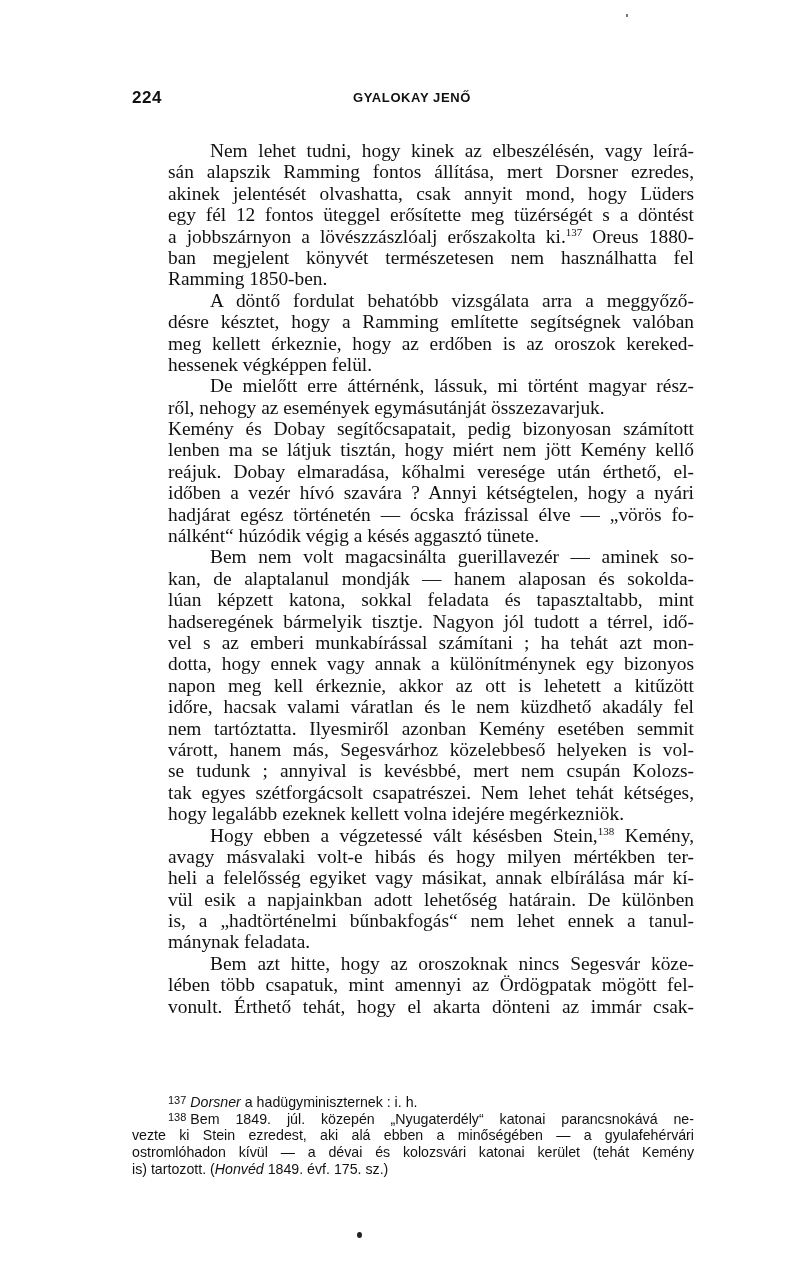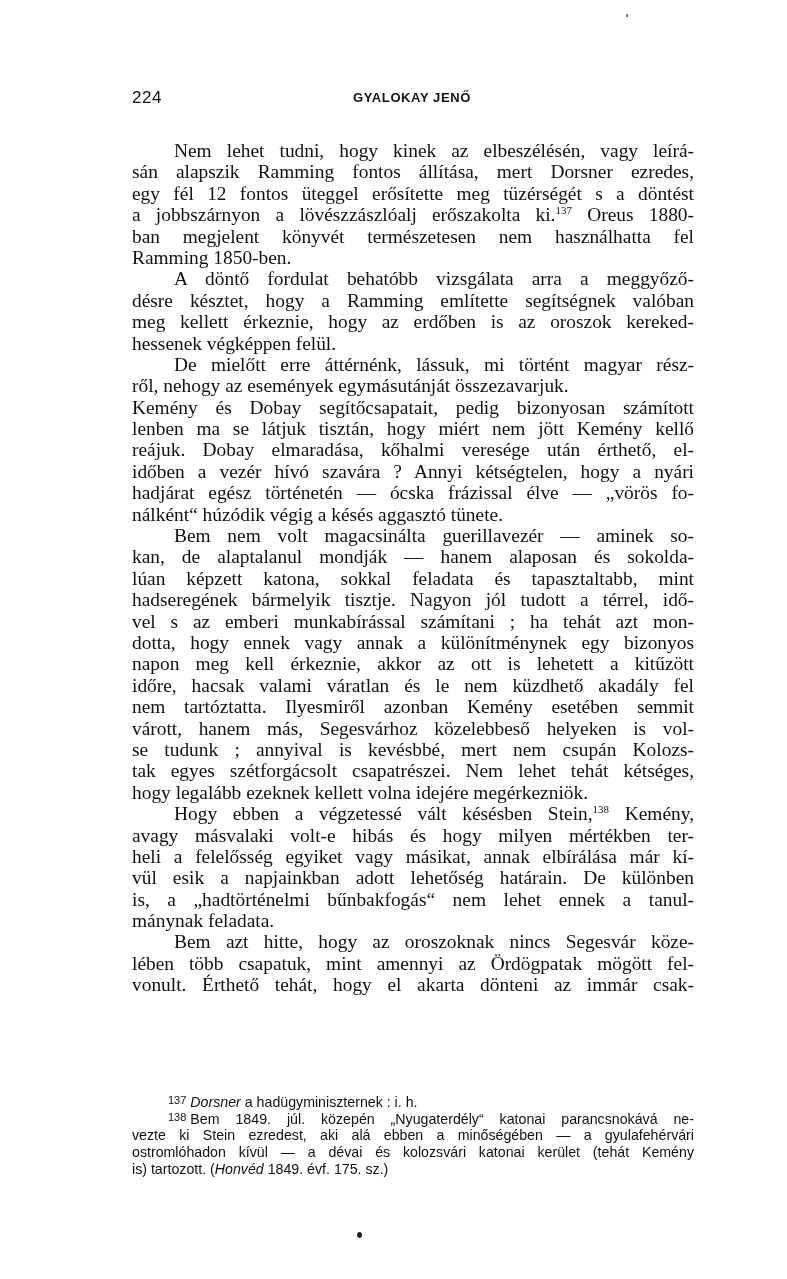--- a/index.html
+++ b/index.html
@@ -7,34 +7,34 @@
       width: 787px; height: 1279px; position: relative; overflow: hidden;
       color: #111111;
       font-family: "Liberation Serif", "DejaVu Serif", serif;
     }
     .header {
       position: absolute; top: 88px; left: 132px; width: 560px; height: 24px;
     }
     .page-number {
       position: absolute; left: 0; top: 0;
       font-family: "Liberation Sans", "DejaVu Sans", sans-serif;
-      font-size: 17px; font-weight: normal; letter-spacing: 0.5px;
+      font-size: 17px; font-weight: bold; letter-spacing: 0.5px;
     }
     .running-head {
       position: absolute; left: 0; right: 0; top: 2px; text-align: center;
       font-family: "Liberation Sans", "DejaVu Sans", sans-serif;
       font-size: 13px; letter-spacing: 0.6px; font-weight: bold;
     }
     .body-text {
       position: absolute; top: 140px; left: 132px; width: 562px;
       font-size: 19.4px; line-height: 21.4px;
     }
     .line {
       display: block; white-space: nowrap; text-align: justify;
-      text-align-last: justify; height: 21.4px;
+      text-align-last: justify; height: 21.4px; margin-left: 36px;
     }
     .line.last { text-align-last: left; }
     .line.indent { padding-left: 42px; }
     sup.fnref { font-size: 11px; vertical-align: 7px; line-height: 0; }
     .footnotes {
       position: absolute; top: 1092px; left: 132px; width: 562px;
       font-family: "Liberation Sans", "DejaVu Sans", sans-serif;
       font-size: 14.2px; line-height: 17.3px;
     }
     .fn-line {
@@ -60,20 +60,21 @@
 <div class="header">
   <span class="page-number">224</span>
   <div class="running-head">GYALOKAY JENŐ</div>
 </div>
 
 <div class="scan-tick"></div>
 
 <div class="body-text" id="body-text">
     <span class="line indent">Nem lehet tudni, hogy kinek az elbeszélésén, vagy leírá-</span>
     <span class="line">sán alapszik Ramming fontos állítása, mert Dorsner ezredes,</span>
+    <span class="line">akinek jelentését olvashatta, csak annyit mond, hogy Lüders</span>
     <span class="line">egy fél 12 fontos üteggel erősítette meg tüzérségét s a döntést</span>
     <span class="line"><span>a jobbszárnyon a lövészzászlóalj erőszakolta ki.</span><sup class="fnref">137</sup><span> Oreus 1880-</span></span>
     <span class="line">ban megjelent könyvét természetesen nem használhatta fel</span>
     <span class="line last">Ramming 1850-ben.</span>
     <span class="line indent">A döntő fordulat behatóbb vizsgálata arra a meggyőző-</span>
     <span class="line">désre késztet, hogy a Ramming említette segítségnek valóban</span>
     <span class="line">meg kellett érkeznie, hogy az erdőben is az oroszok kereked-</span>
     <span class="line last">hessenek végképpen felül.</span>
     <span class="line indent">De mielőtt erre áttérnénk, lássuk, mi történt magyar rész-</span>
     <span class="line last">ről, nehogy az események egymásutánját összezavarjuk.</span>

